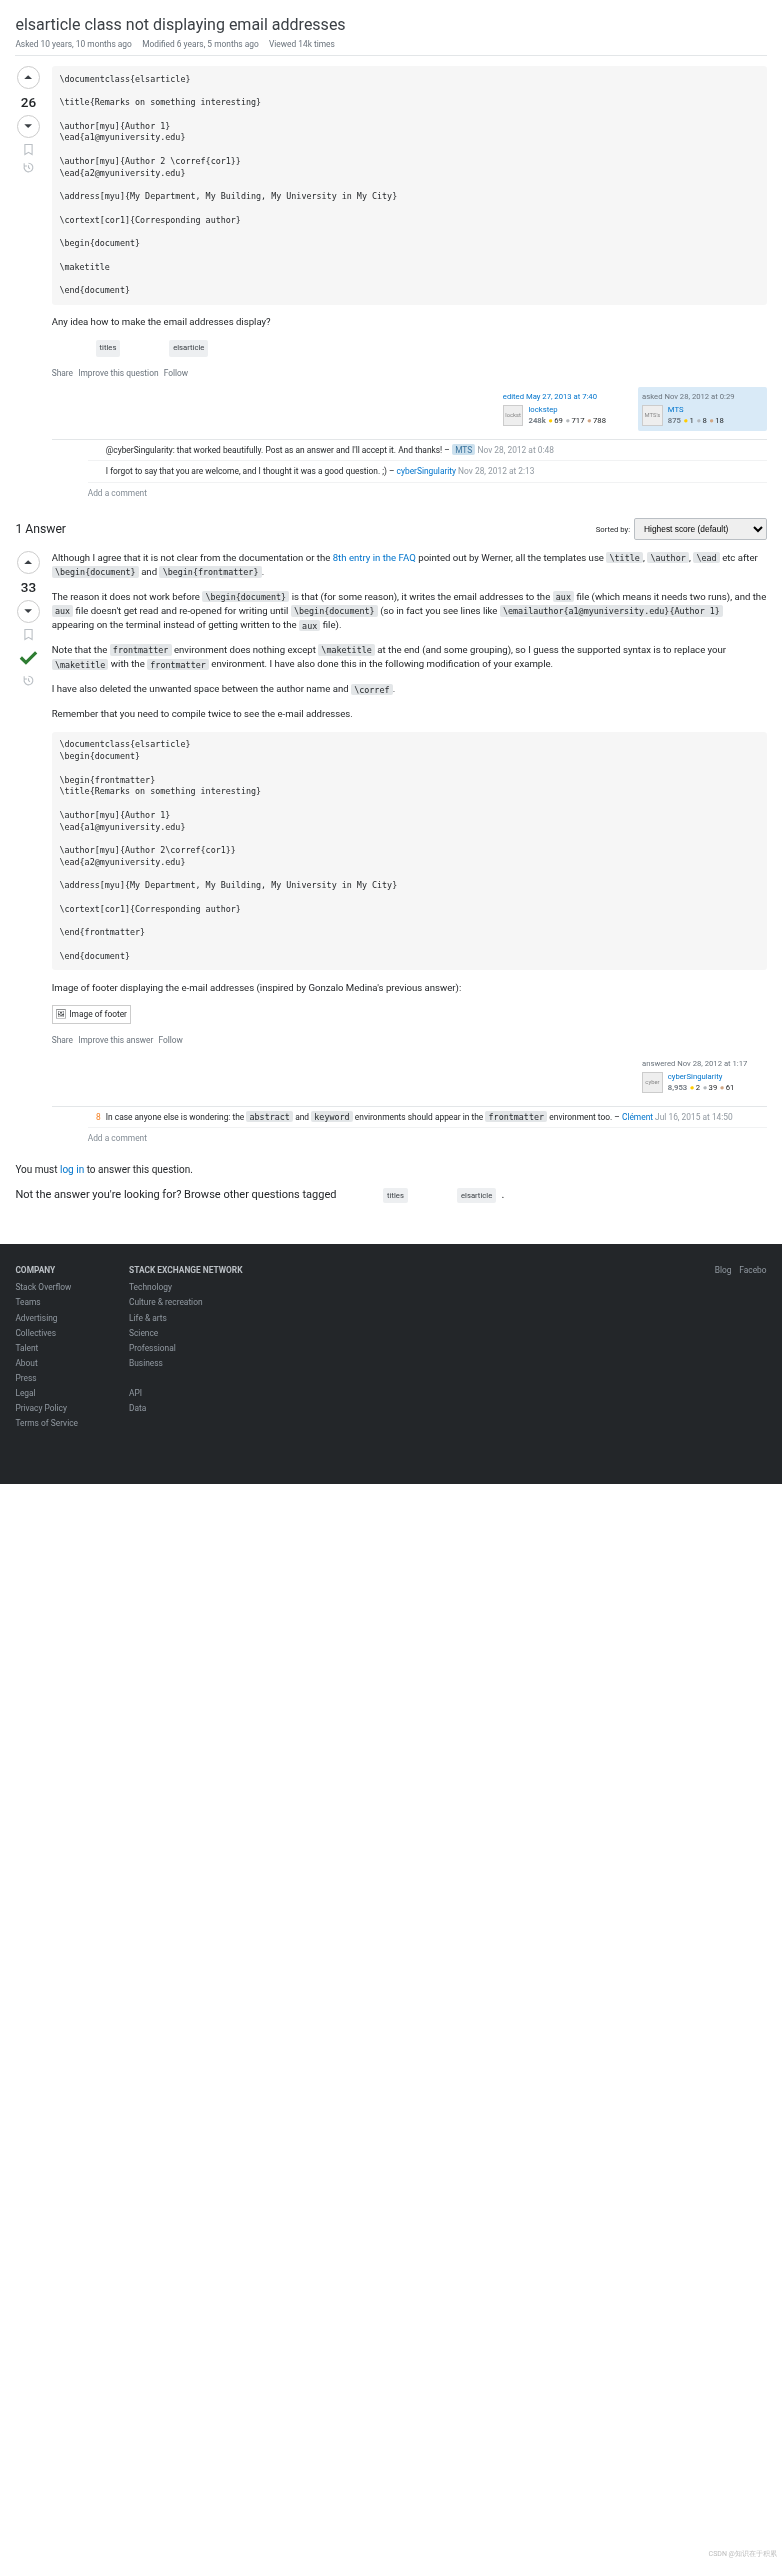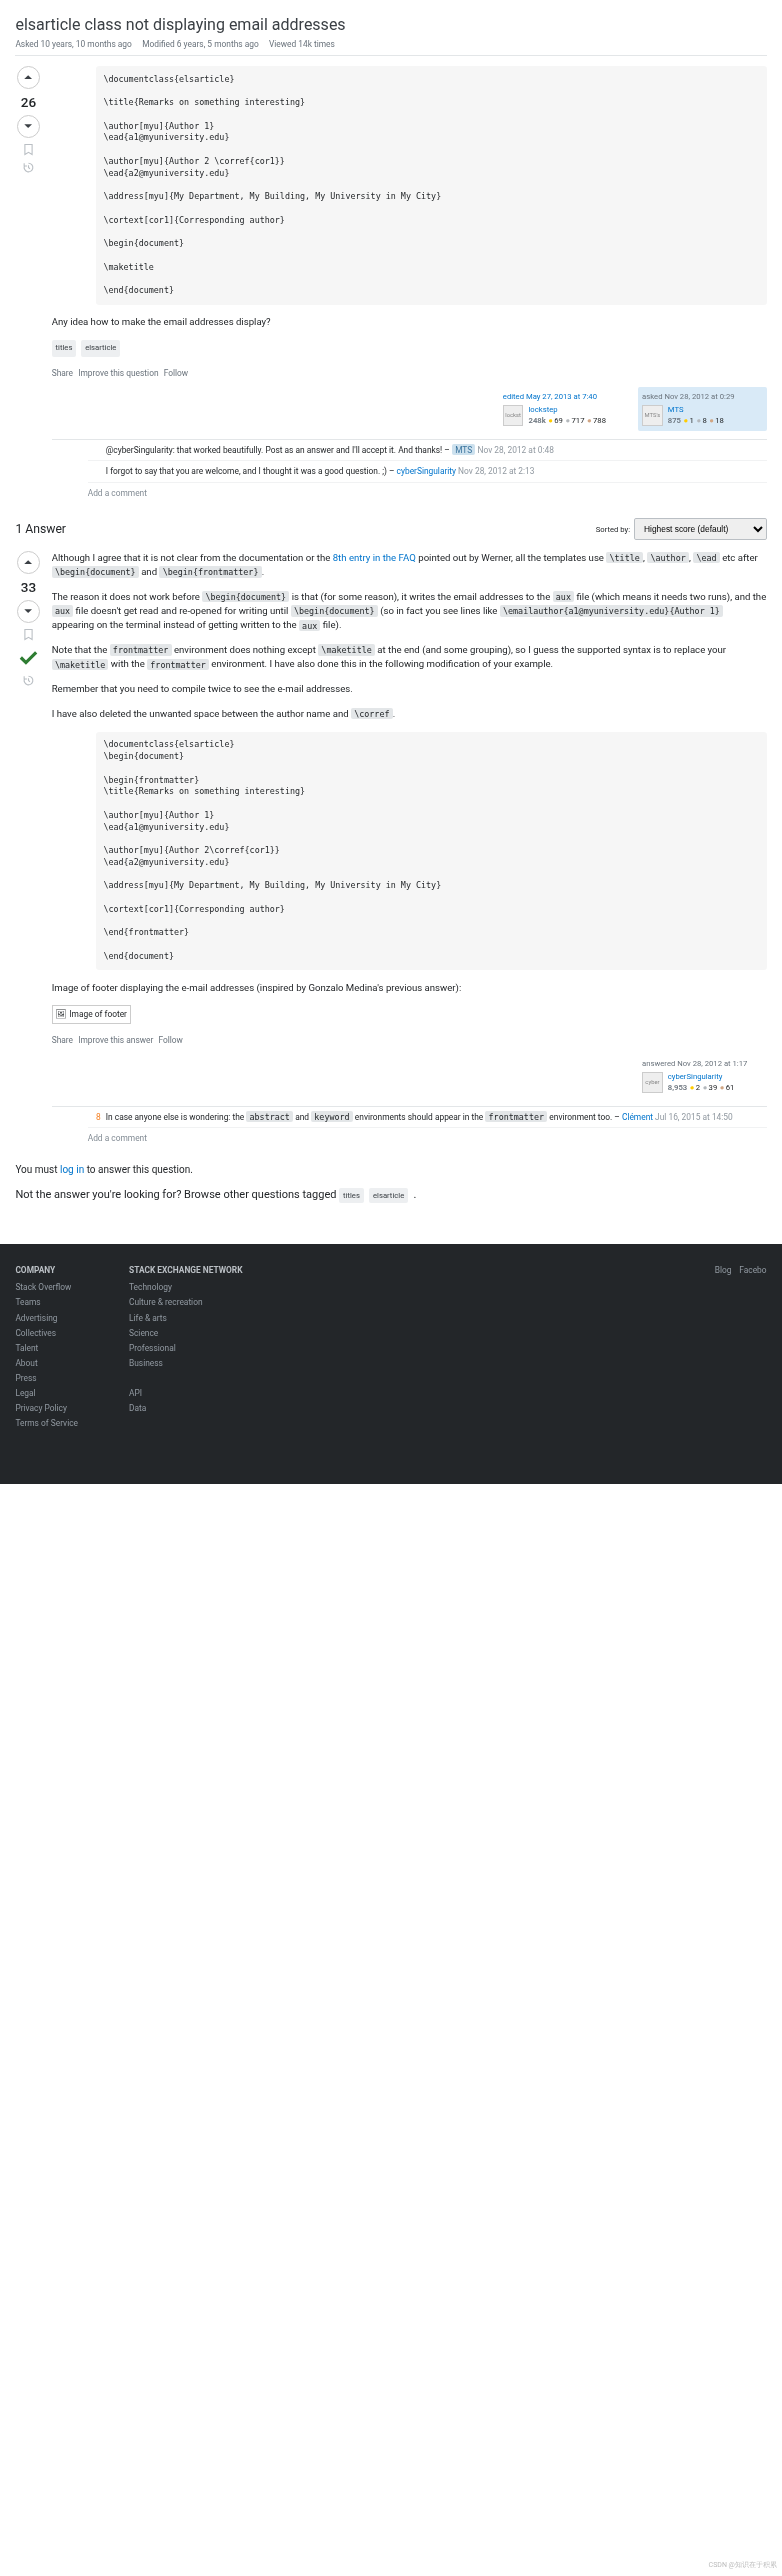--- a/index.html
+++ b/index.html
@@ -10,24 +10,24 @@
   .meta-row span.label { color: #6a737c; margin-right: 2px; }
   .post { display: flex; gap: 10.3px; margin-bottom: 15.4px; }
   .vote-col { width: 26px; display: flex; flex-direction: column; align-items: center; gap: 5.1px; }
   .vote-btn { width: 23px; height: 23px; border-radius: 50%; border: 0.6px solid #ccc; background: #fff; display: flex; align-items: center; justify-content: center; cursor: pointer; }
   .vote-btn svg { width: 10.3px; height: 10.3px; }
   .score { font-size: 13.5px; font-weight: 500; color: #232629; }
   .icon-btn { width: 13px; height: 13px; color: #babfc4; cursor: pointer; }
   .accepted-check { width: 23px; height: 23px; color: #2e7d32; }
   .post-body { flex: 1; font-size: 9.6px; line-height: 1.5; color: #232629; }
   .post-body p { margin-bottom: 10.3px; }
-  pre { background: #f6f6f6; padding: 7.7px; border-radius: 3.2px; font-family: Consolas, monospace; font-size: 8.4px; line-height: 1.4; margin-bottom: 10.3px; overflow-x: auto; white-space: pre; margin-left: 44px; }
+  pre { background: #f6f6f6; padding: 7.7px; border-radius: 3.2px; font-family: Consolas, monospace; font-size: 8.4px; line-height: 1.4; margin-bottom: 10.3px; overflow-x: auto; white-space: pre; }
   code.inline { background: #e3e6e8; padding: 0.6px 3.2px; border-radius: 1.9px; font-family: Consolas, monospace; font-size: 8.4px; }
   .tag { display: inline-block; background: #e1ecf4; color: #39739d; padding: 2.6px 3.9px; border-radius: 1.9px; font-size: 7.7px; margin-right: 2.6px; }
-  .tag.plain { background: #edeff1; color: #3b4045; }
+  .tag.plain { background: #edeff1; color: #3b4045; margin-left: 44px; }
   .post-actions { display: flex; gap: 5.1px; font-size: 8.4px; color: #6a737c; margin-top: 10.3px; margin-bottom: 7.7px; }
   .post-actions a { color: #6a737c; text-decoration: none; cursor: pointer; }
   .signature-row { display: flex; justify-content: flex-end; gap: 10.3px; }
   .sig-card { width: 129px; padding: 3.9px 4.5px 4.5px; border-radius: 1.9px; font-size: 7.7px; }
   .sig-card.owner { background: #d9eaf7; }
   .sig-card.editor { background: transparent; }
   .sig-action { color: #6a737c; margin-bottom: 2.6px; }
   .sig-action.edited { color: #0074cc; }
   .sig-user { display: flex; gap: 5.1px; align-items: flex-start; }
   .sig-avatar { width: 20.6px; height: 20.6px; background: #eee; border: 0.6px solid #ccc; display: flex; align-items: center; justify-content: center; font-size: 5.8px; color: #888; }
@@ -56,21 +56,21 @@
   .login-prompt a { color: #0074cc; }
   .related-prompt { font-size: 11px; margin: 13px 0 26px; }
   .img-placeholder { display: inline-flex; align-items: center; gap: 2.6px; font-size: 8.4px; color: #232629; border: 0.6px solid #ccc; padding: 1.3px 2.6px; }
   .img-placeholder::before { content: "🖼"; font-size: 9px; }
   footer { background: #232629; color: #9199a1; padding: 20.6px 15.4px 51px; font-size: 8.4px; }
   .footer-inner { max-width: 783px; margin: 0 auto; display: flex; gap: 51px; }
   .footer-col h5 { color: #babfc4; font-size: 8.4px; font-weight: 700; margin-bottom: 7.7px; }
   .footer-col ul { list-style: none; }
   .footer-col li { margin-bottom: 5.1px; color: #9199a1; cursor: pointer; }
   .footer-social { margin-left: auto; display: flex; gap: 7.7px; }
-  .watermark { position: fixed; bottom: 6px; right: 5.1px; font-size: 7px; color: #bbb; }
+  .watermark { position: fixed; bottom: 17px; right: 5.1px; font-size: 7px; color: #bbb; }
 </style>
 </head>
 <body>
 
 <div class="container">
   <h1>elsarticle class not displaying email addresses</h1>
   <div class="meta-row">
     <div><span class="label">Asked</span><span>10 years, 10 months ago</span></div>
     <div><span class="label">Modified</span><span>6 years, 5 months ago</span></div>
     <div><span class="label">Viewed</span><span>14k times</span></div>
@@ -190,22 +190,22 @@
             <path d="M6 18 L14 26 L30 10" fill="none" stroke="#2e7d32" stroke-width="5"></path>
           </svg></div>
       <div class="icon-btn"><svg viewBox="0 0 18 18">
             <path d="M9 3a6 6 0 1 1-5.5 3.6M3 3v4h4M9 6v3l2 2" fill="none" stroke="#babfc4" stroke-width="1.5"></path>
           </svg></div>
     </div>
     <div class="post-body">
       <p><span>Although I agree that it is not clear from the documentation or the </span><a class="link">8th entry in the FAQ</a><span> pointed out by Werner, all the templates use </span><code class="inline">\title</code>, <code class="inline">\author</code>, <code class="inline">\ead</code><span> etc after </span><code class="inline">\begin{document}</code><span> and </span><code class="inline">\begin{frontmatter}</code><span>.</span></p>
       <p><span>The reason it does not work before </span><code class="inline">\begin{document}</code><span> is that (for some reason), it writes the email addresses to the </span><code class="inline">aux</code><span> file (which means it needs two runs), and the </span><code class="inline">aux</code><span> file doesn't get read and re-opened for writing until </span><code class="inline">\begin{document}</code><span> (so in fact you see lines like </span><code class="inline">\emailauthor{a1@myuniversity.edu}{Author 1}</code><span> appearing on the terminal instead of getting written to the </span><code class="inline">aux</code><span> file).</span></p>
       <p><span>Note that the </span><code class="inline">frontmatter</code><span> environment does nothing except </span><code class="inline">\maketitle</code><span> at the end (and some grouping), so I guess the supported syntax is to replace your </span><code class="inline">\maketitle</code><span> with the </span><code class="inline">frontmatter</code><span> environment. I have also done this in the following modification of your example.</span></p>
+      <p><span>I have also deleted the unwanted space between the author name and </span><code class="inline">\corref</code><span>.</span></p>
       <p>Remember that you need to compile twice to see the e-mail addresses.</p>
-      <p><span>I have also deleted the unwanted space between the author name and </span><code class="inline">\corref</code><span>.</span></p>
       <pre>\documentclass{elsarticle}
 \begin{document}
 
 \begin{frontmatter}
 \title{Remarks on something interesting}
 
 \author[myu]{Author 1}
 \ead{a1@myuniversity.edu}
 
 \author[myu]{Author 2\corref{cor1}}

